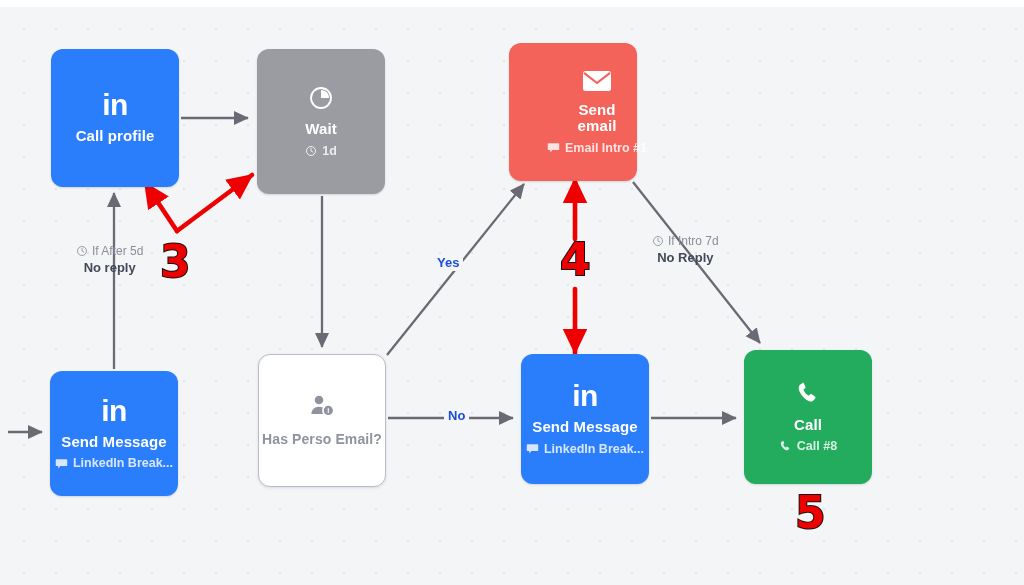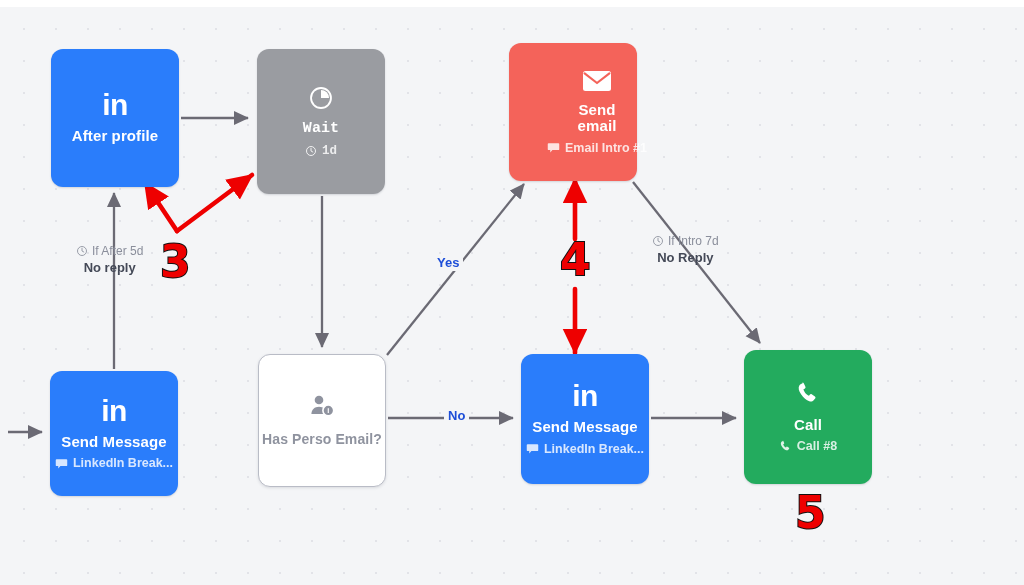--- a/index.html
+++ b/index.html
@@ -149,24 +149,24 @@
 
       <path d="M575,232 L575,172" marker-end="url(#ahr2)"></path>
       <path d="M575,282 L575,346" marker-end="url(#ahr2)"></path>
     </g>
   </svg>
 
   <div class="node" style="left:51px; top:42px; width:128px; height:138px; background:#2a7dfb;">
     <div class="nicon">
       <span class="in-logo">in</span>
     </div>
-    <div class="ntitle">After profile</div>
-  </div>
-
-  <div class="node" style="left:257px; top:42px; width:128px; height:145px; background:#9a9ca1;font-family:Liberation Mono, monospace;">
+    <div class="ntitle">Call profile</div>
+  </div>
+
+  <div class="node" style="left:257px; top:42px; width:128px; height:145px; background:#9a9ca1;">
     <div class="nicon">
       <svg width="26" height="26" viewBox="0 0 24 24">
         <circle cx="12" cy="12" r="9.2" fill="none" stroke="#fff" stroke-width="1.7"></circle>
         <path d="M12 12 L12 4.6 A7.4 7.4 0 0 1 19.4 12 Z" fill="#fff"></path>
       </svg>
     </div>
     <div class="ntitle">Wait</div>
     <div class="nsub">
       <svg width="12" height="12" viewBox="0 0 24 24">
         <circle cx="12" cy="12" r="9" fill="none" stroke="rgba(255,255,255,.85)" stroke-width="2"></circle>

